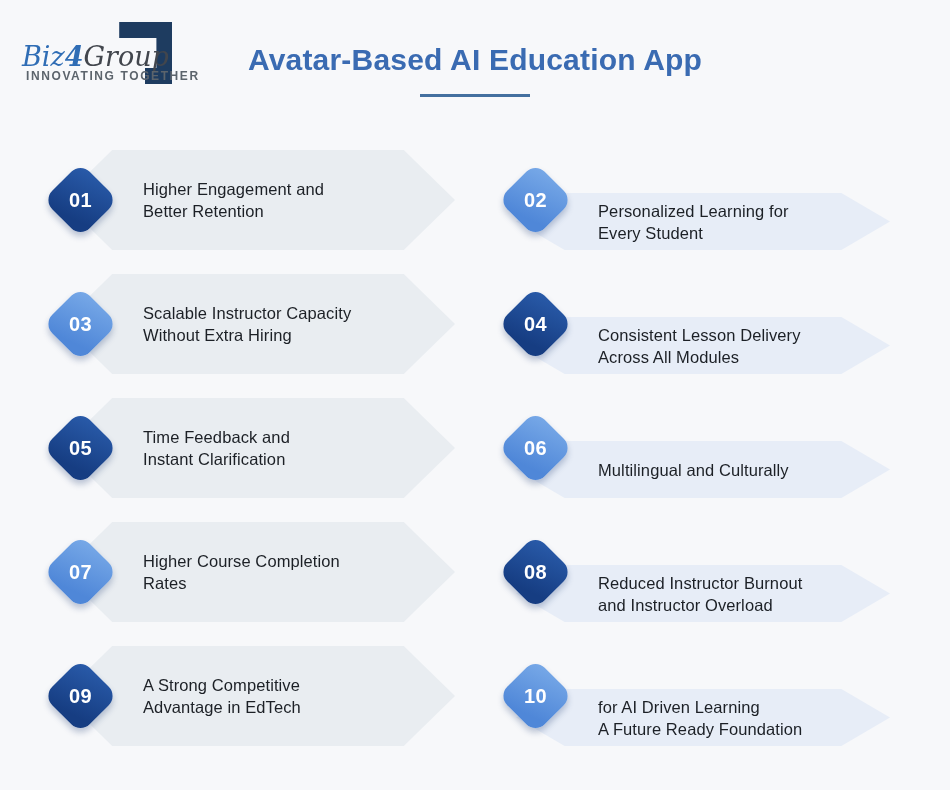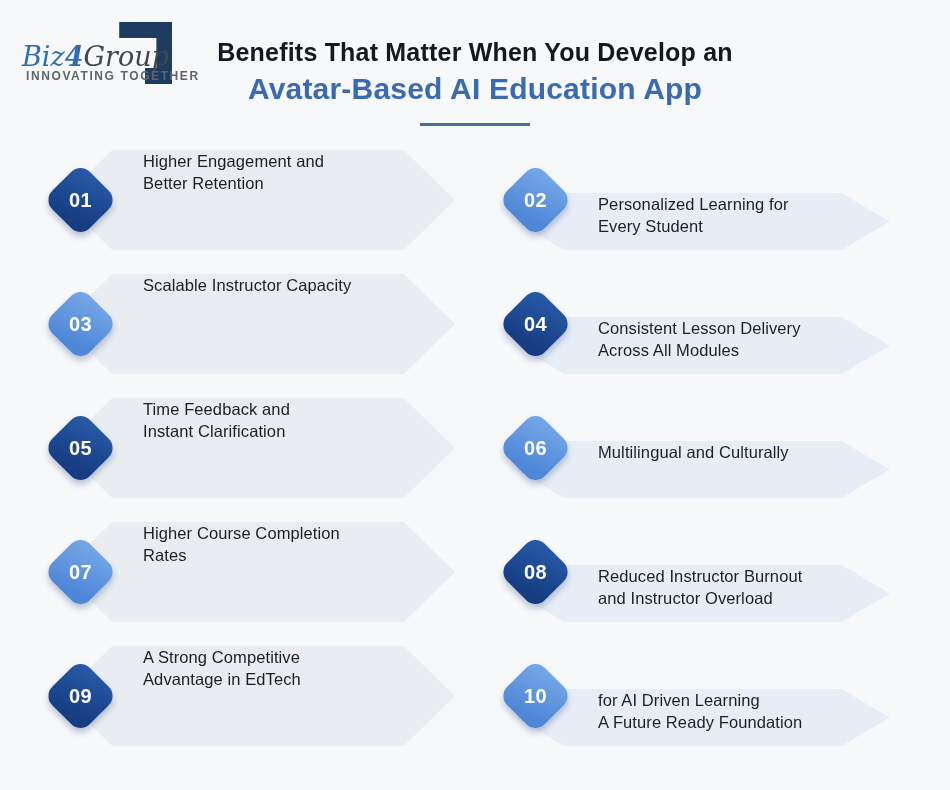--- a/index.html
+++ b/index.html
@@ -100,20 +100,21 @@
   }
   .item{
     position:relative;
     height:100px;
   }
   .card{
     position:absolute;
     left:16px;top:0;right:0;bottom:0;
     clip-path:polygon(13% 0, 87% 0, 100% 50%, 87% 100%, 13% 100%, 0 50%);
     display:flex;
+    align-items:center;
     padding-left:82px;
     padding-right:46px;
   }
   .item.col-left  .card{background:var(--card-gray);}
   .item.col-right .card{background:var(--card-blue);margin-top:43px;}
   .card .label{
     font-size:16.5px;
     line-height:22px;
     font-weight:500;
     color:var(--text-dark);
@@ -147,21 +148,20 @@
 
 <div class="logo">
   <svg class="bracket" viewBox="0 0 100 100" preserveAspectRatio="none" aria-hidden="true">
     <path d="M12 0 H100 V100 H55 V74 H74 V26 H12 Z" fill="#1e3c60"></path>
   </svg>
   <div class="brand"><span class="b-blue">Biz</span><span class="b-digit">4</span><span class="b-rest">Group</span></div>
   <div class="tagline">INNOVATING TOGETHER</div>
 </div>
 
 <div class="header">
-  <div class="title-line1">Benefits That Matter When You Develop an</div>
   <div class="title-line2">Avatar-Based AI Education App</div>
   <div class="title-underline"></div>
 </div>
 
 <div class="grid">
     <div class="item tone-dark col-left">
     <div class="card">
       <div class="label">
         <span>Higher Engagement and</span>
         <span>Better Retention</span>
@@ -179,20 +179,21 @@
       </div>
     </div>
     <div class="diamond">
       <span class="num">02</span>
     </div>
   </div>
     <div class="item tone-light col-left">
     <div class="card">
       <div class="label">
         <span>Scalable Instructor Capacity</span>
+        <span>Without Extra Hiring</span>
       </div>
     </div>
     <div class="diamond">
       <span class="num">03</span>
     </div>
   </div>
     <div class="item tone-dark col-right">
     <div class="card">
       <div class="label">
         <span>Consistent Lesson Delivery</span>

